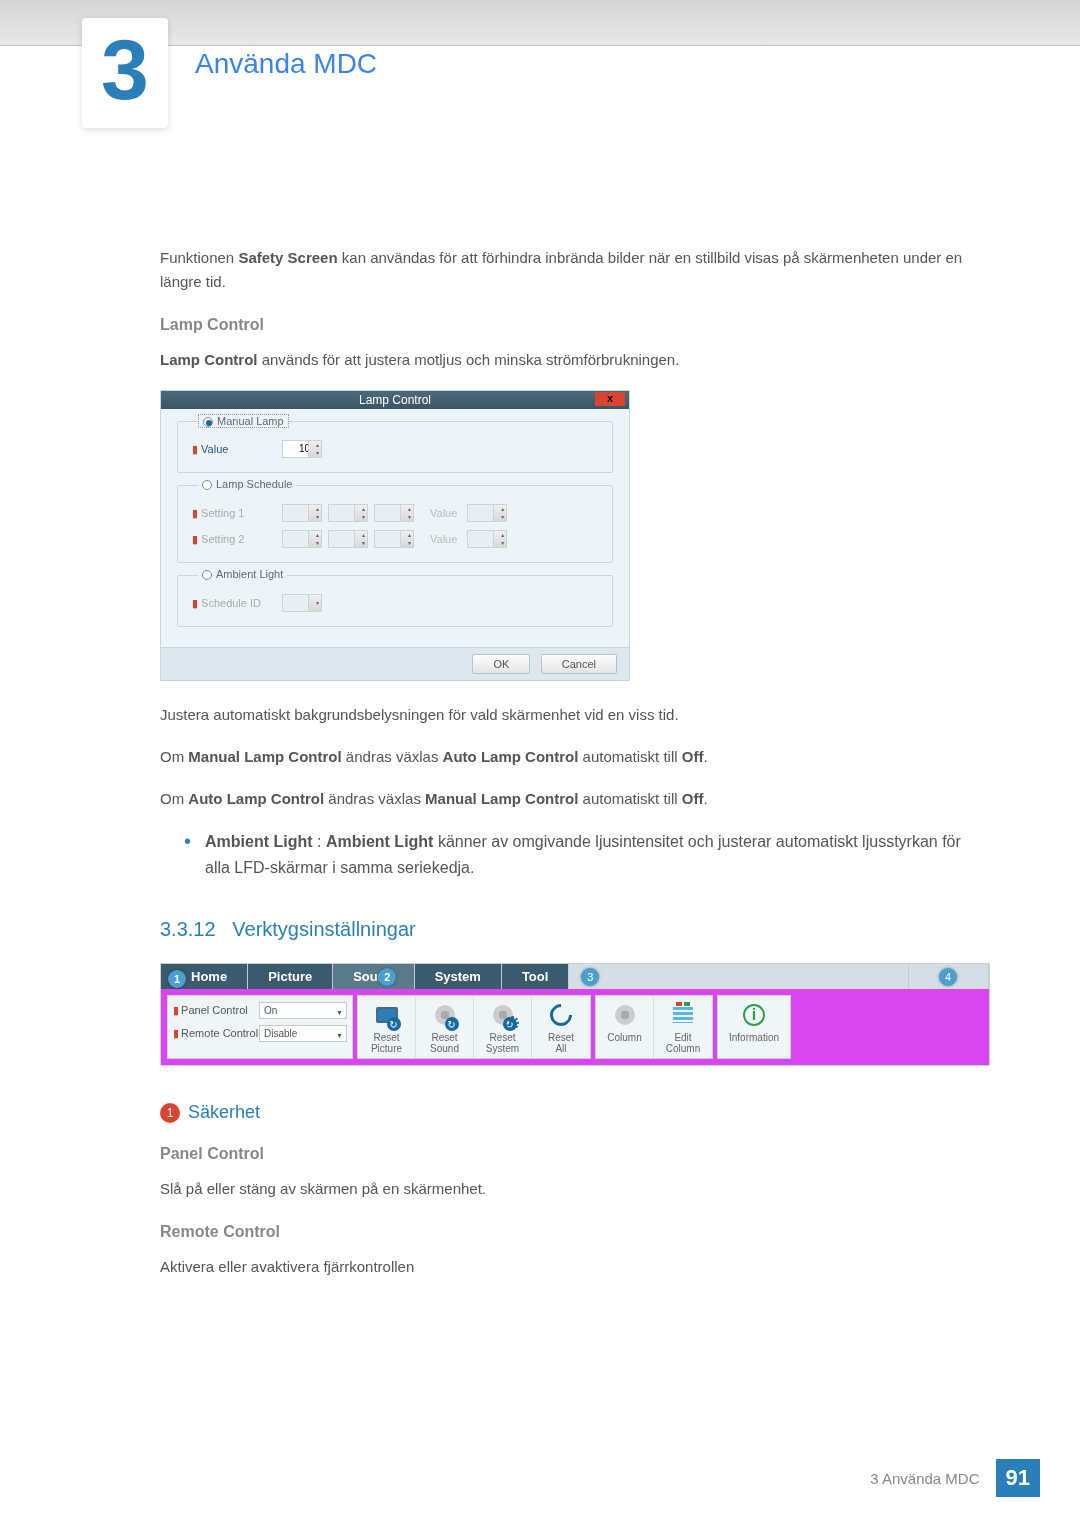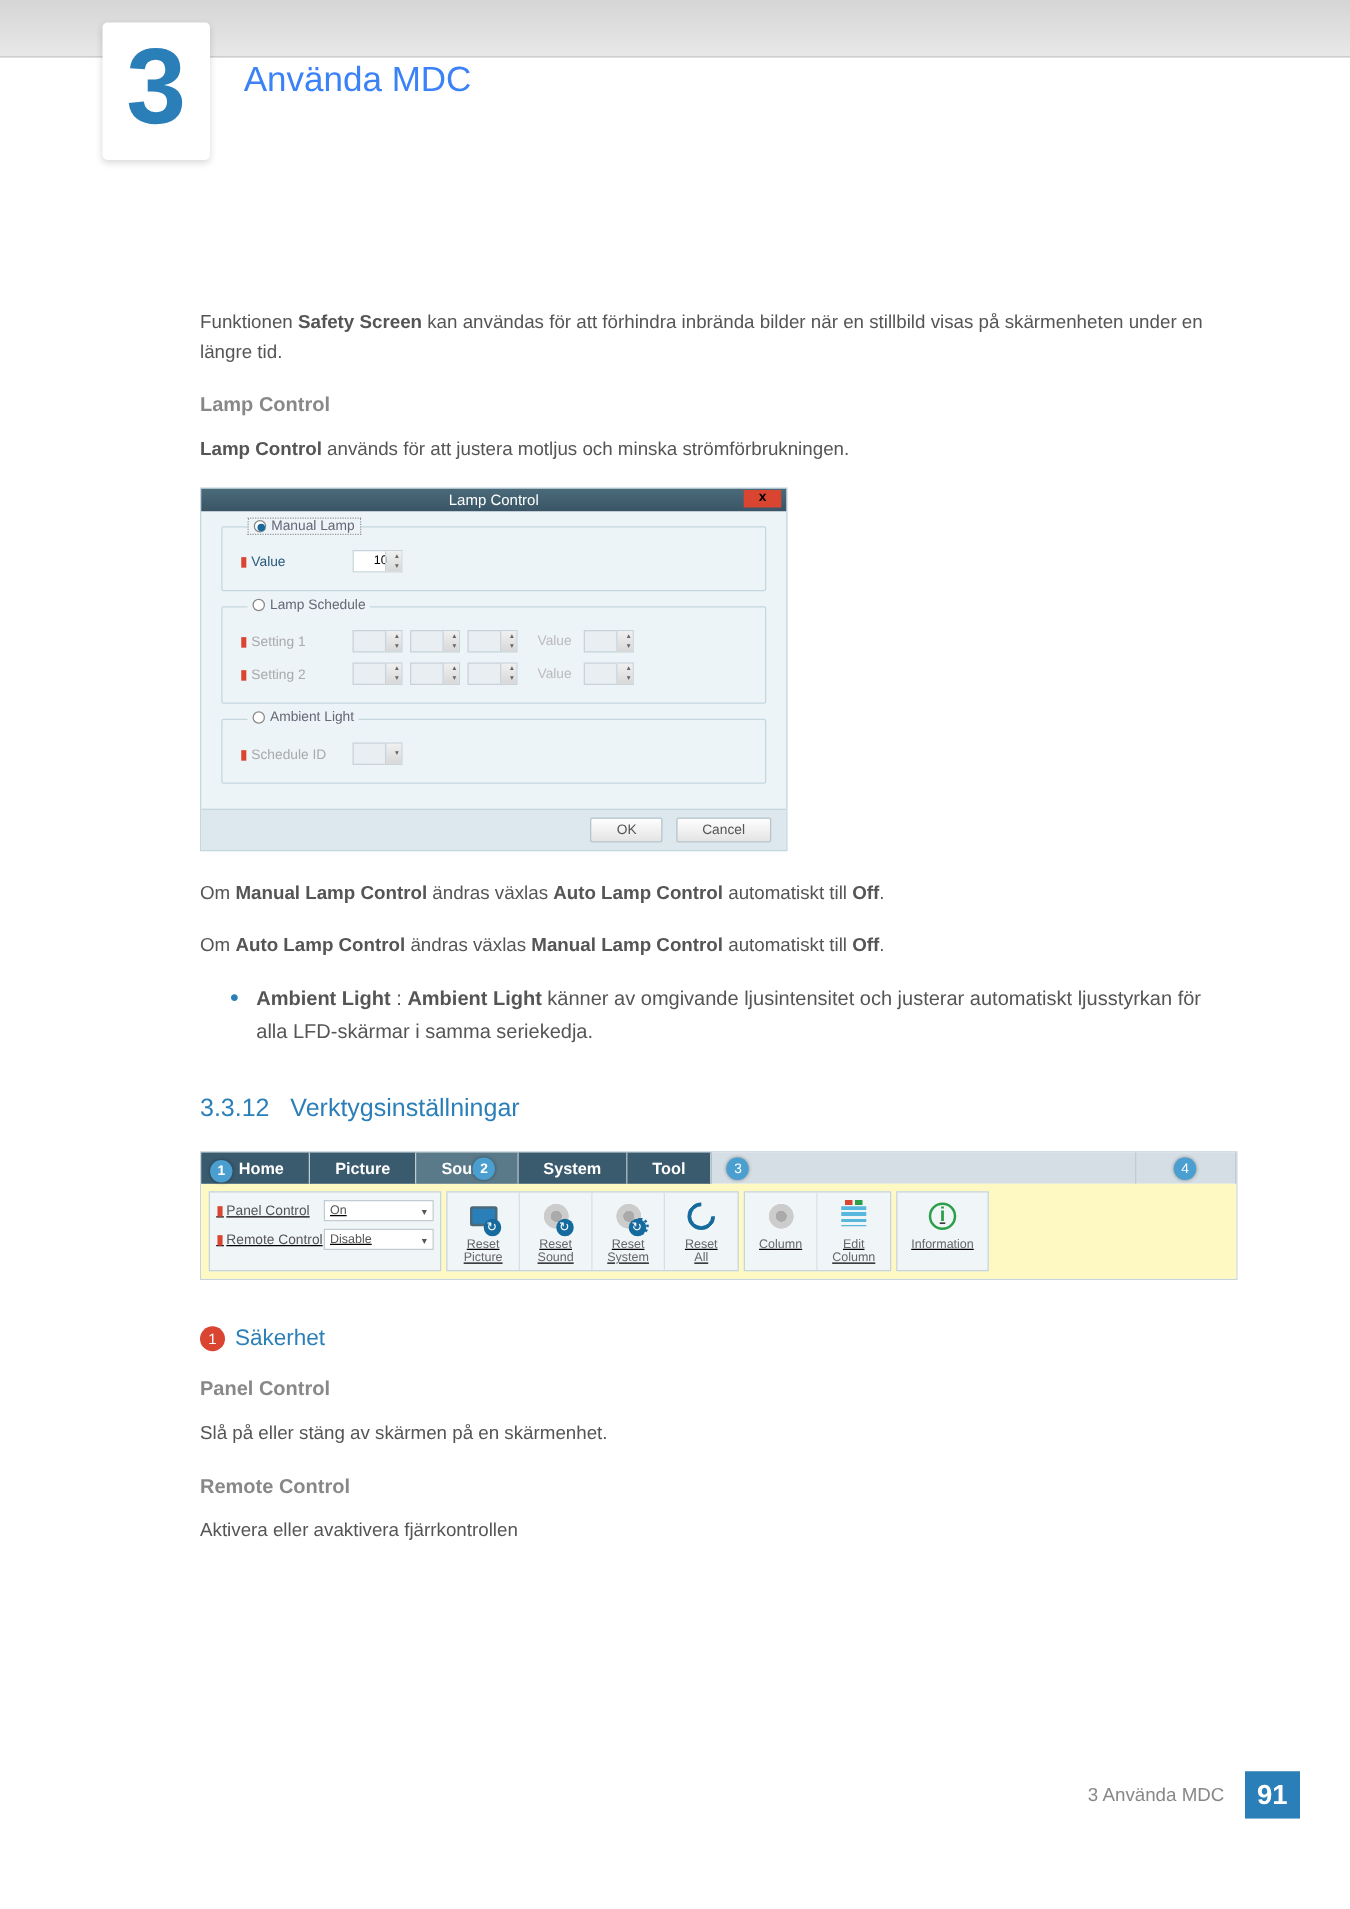--- a/index.html
+++ b/index.html
@@ -247,23 +247,22 @@
       justify-content: center;
       box-shadow: 0 0 3px rgba(0,0,0,0.4);
       position: absolute;
     }
     .callout-1 { top: 6px; left: 7px; }
     .callout-2 { top: 4px; left: 45px; }
     .callout-3 { top: 4px; left: 12px; }
     .callout-4 { top: 4px; left: 30px; }
     .toolbar-body {
       display: flex;
-      background: #fef9c3;
+      background: #d946ef;
       padding: 6px;
-      text-decoration: underline;
     }
     .left-panel {
       width: 186px;
       border: 1px solid #c8d4da;
       background: #f0f5f8;
       padding: 3px;
       margin-right: 4px;
     }
     .panel-row {
       display: flex;
@@ -469,20 +468,21 @@
             </span>
         </div>
       </div>
     </div>
     <div class="dialog-buttons">
       <span class="dlg-btn">OK</span>
       <span class="dlg-btn">Cancel</span>
     </div>
   </div>
 
+  <p class="body-text">Justera automatiskt bakgrundsbelysningen för vald skärmenhet vid en viss tid.</p>
 
   <p class="body-text">
     <span>Om </span><b>Manual Lamp Control</b><span> ändras växlas </span><b>Auto Lamp Control</b><span> automatiskt till </span><b>Off</b>.
   </p>
 
 
   <p class="body-text">
     <span>Om </span><b>Auto Lamp Control</b><span> ändras växlas </span><b>Manual Lamp Control</b><span> automatiskt till </span><b>Off</b>.
   </p>
 

